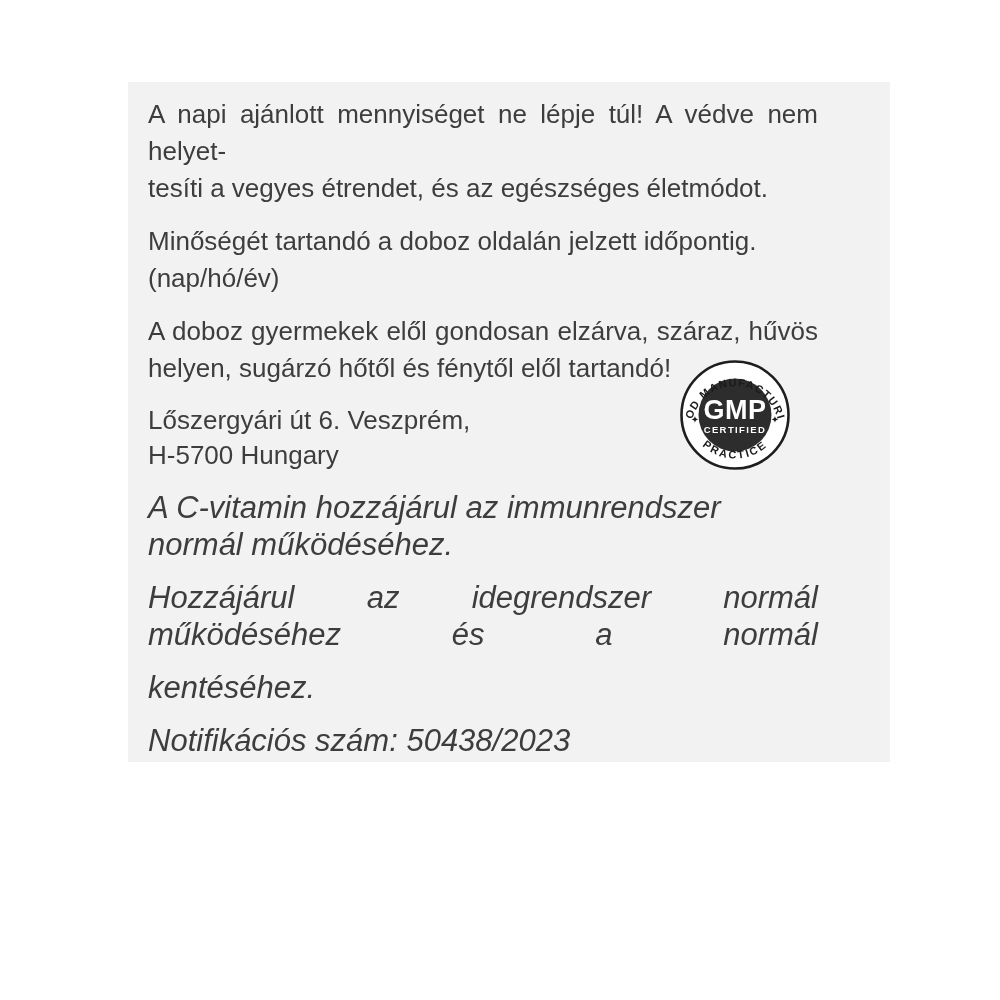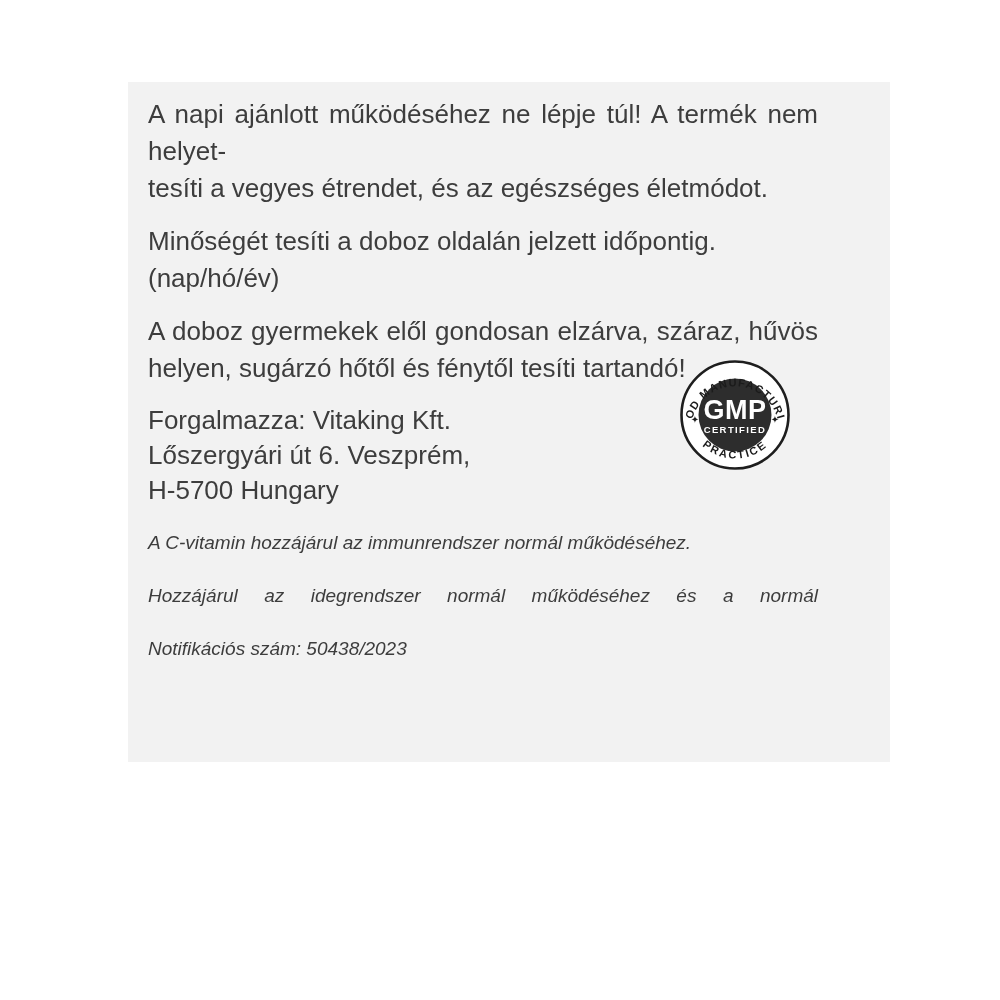--- a/index.html
+++ b/index.html
@@ -29,21 +29,21 @@
     margin: 0 0 16px 0;
     font-size: 26px;
     line-height: 37px;
     text-align: left;
   }
   p.address {
     line-height: 35px;
   }
   p.italic {
     font-style: italic;
-    font-size: 19px;
+    font-size: 31px;
   }
   .line { display: block; }
   .line.fill {
     text-align: justify;
     text-align-last: justify;
   }
   .badge {
     position: absolute;
     left: 551px;
     top: 277px;
@@ -52,49 +52,49 @@
   }
   .badge svg { display: block; }
 </style>
 </head>
 <body>
 
 <div class="panel">
   <div class="content">
 
     <p class="para">
-      <span class="line fill">A napi ajánlott működéséhez ne lépje túl! A termék nem helyet-</span>
+      <span class="line fill">A napi ajánlott mennyiséget ne lépje túl! A védve nem helyet-</span>
       <span class="line">tesíti a vegyes étrendet, és az egészséges életmódot.</span>
     </p>
 
     <p class="para">
-      <span class="line">Minőségét tesíti a doboz oldalán jelzett időpontig.</span>
+      <span class="line">Minőségét tartandó a doboz oldalán jelzett időpontig.</span>
       <span class="line">(nap/hó/év)</span>
     </p>
 
     <p class="para">
       <span class="line fill">A doboz gyermekek elől gondosan elzárva, száraz, hűvös</span>
-      <span class="line">helyen, sugárzó hőtől és fénytől tesíti tartandó!</span>
+      <span class="line">helyen, sugárzó hőtől és fénytől elől tartandó!</span>
     </p>
 
     <p class="para address">
-      <span class="line">Forgalmazza: Vitaking Kft.</span>
       <span class="line">Lőszergyári út 6. Veszprém,</span>
       <span class="line">H-5700 Hungary</span>
     </p>
 
     <p class="para italic">
       <span class="line">A C-vitamin hozzájárul az immunrendszer normál működéséhez.</span>
     </p>
 
     <p class="para italic">
       <span class="line fill">Hozzájárul az idegrendszer normál működéséhez és a normál</span>
     </p>
 
     <p class="para italic">
+      <span class="line">kentéséhez.</span>
     </p>
 
     <p class="para italic">
       <span class="line">Notifikációs szám: 50438/2023</span>
     </p>
 
   </div>
 
   <div class="badge">
     <svg width="112" height="112" viewBox="0 0 112 112" xmlns="http://www.w3.org/2000/svg">

